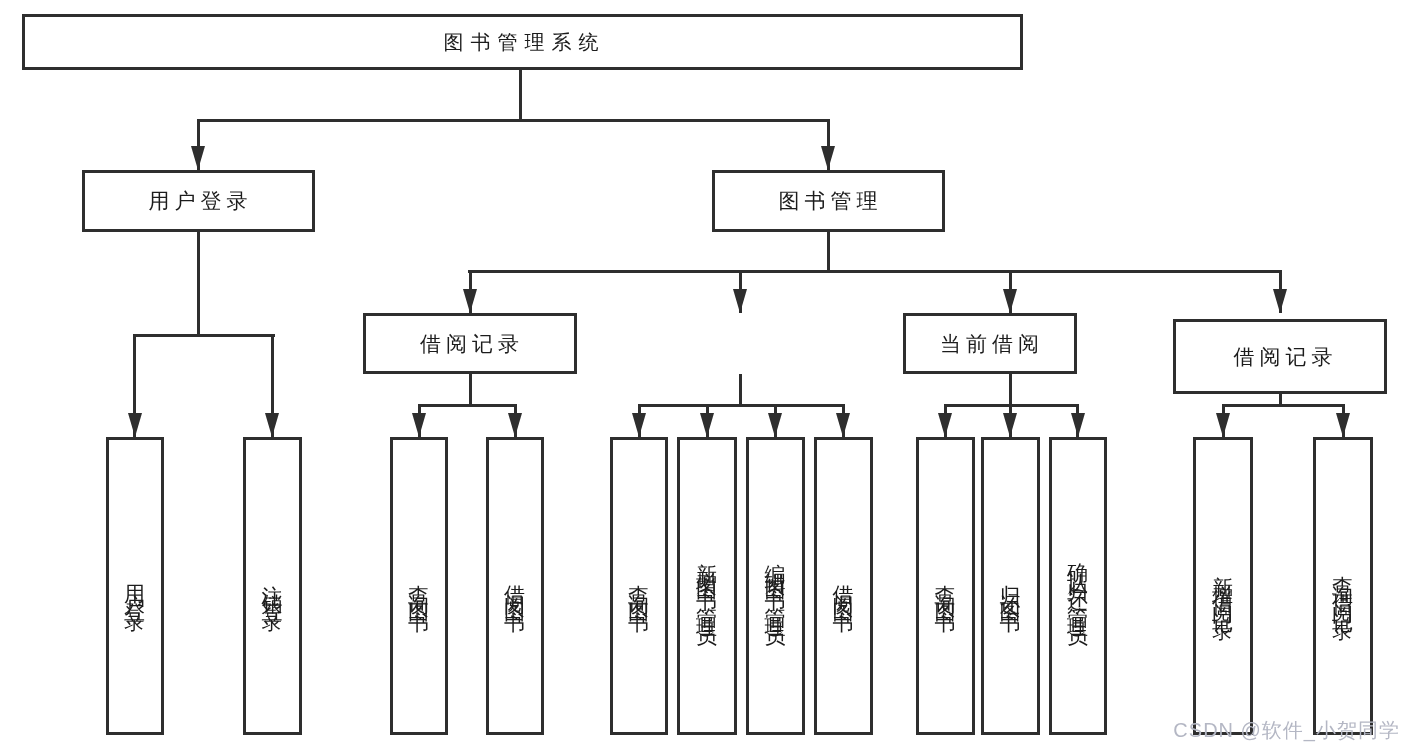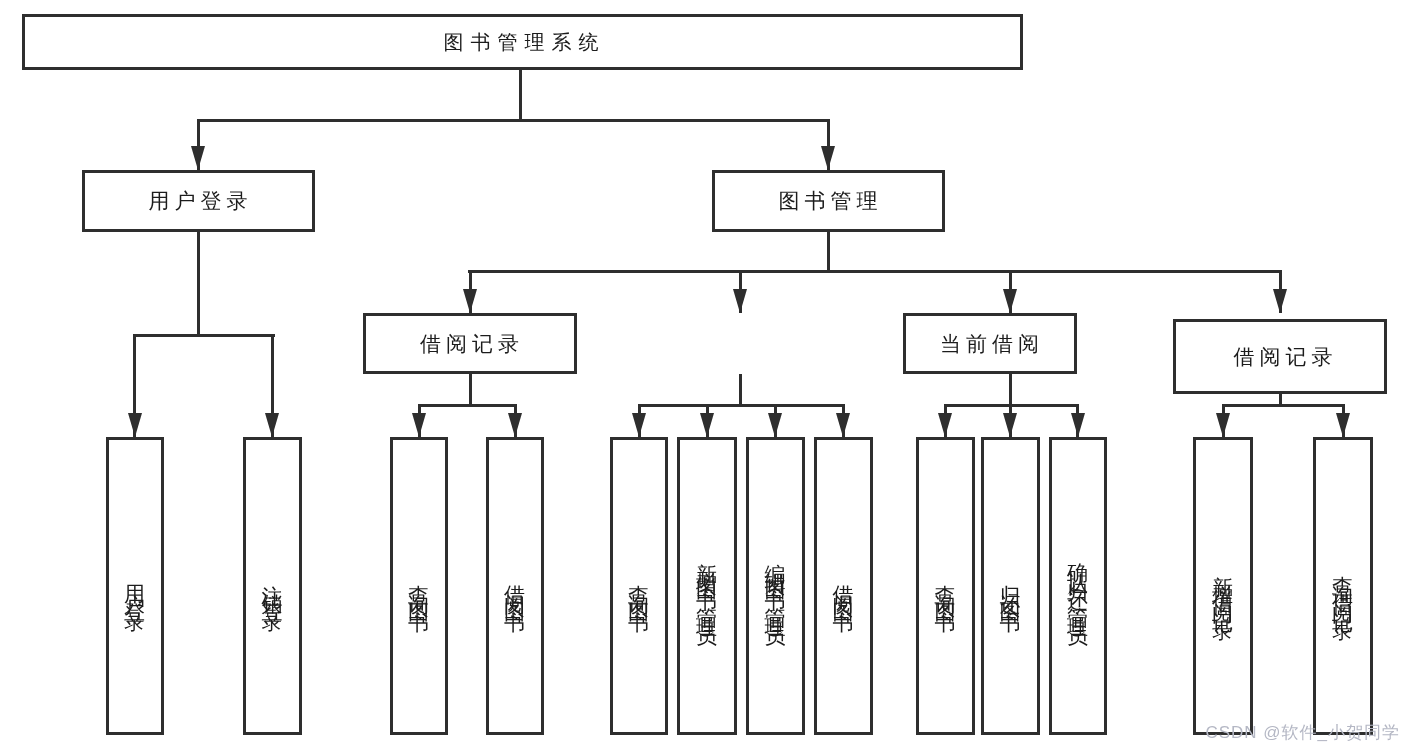--- a/index.html
+++ b/index.html
@@ -26,21 +26,21 @@
     writing-mode:vertical-rl;text-orientation:mixed;
     font-size:21px;line-height:1;letter-spacing:9px;white-space:nowrap;
   }
   .line{position:absolute;background:var(--line);}
   .arrow{
     position:absolute;width:0;height:0;
     border-left:7px solid transparent;border-right:7px solid transparent;
     border-top:24px solid var(--line);
   }
   .watermark{
-    position:absolute;right:5px;bottom:3px;font-size:17px;
+    position:absolute;right:5px;bottom:3px;font-size:20px;
     color:var(--wm);letter-spacing:1px;z-index:10;white-space:nowrap;margin-left:18px;
   }
 </style>
 </head>
 <body>
 
 <div class="canvas">
 
   <div class="line" style="left:519px;top:70px;width:3px;height:51px;"></div>
   <div class="line" style="left:197px;top:119px;width:633px;height:3px;"></div>

